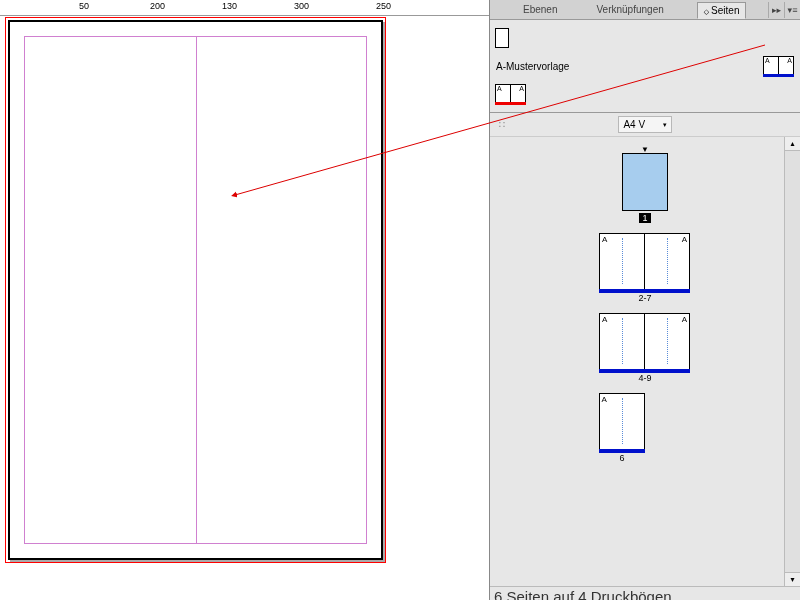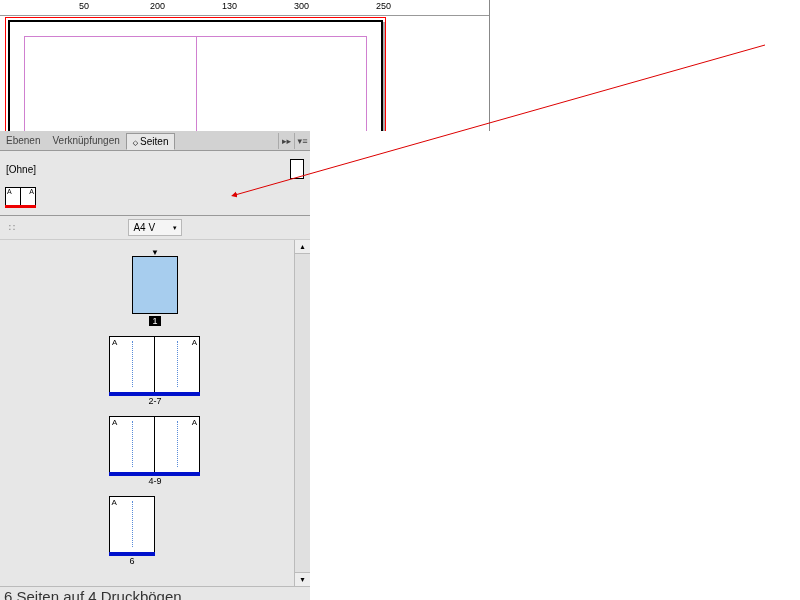--- a/index.html
+++ b/index.html
@@ -1,27 +1,27 @@
 <!DOCTYPE html>
 <html><head>
 <meta charset="utf-8">
 <style>
   * { box-sizing: border-box; margin: 0; padding: 0; }
   body { font-family: Arial, sans-serif; font-size: 10px; background: #fff; width: 800px; height: 600px; overflow: hidden; position: relative; }
-  .app { display: flex; width: 800px; height: 600px; flex-direction: column; }
+  .app { display: flex; width: 800px; height: 600px; }
   .canvas-area { width: 490px; height: 600px; position: relative; background: #fff; border-right: 1px solid #888; overflow: hidden;}
   .ruler-h { position: absolute; top: 0; left: 0; width: 490px; height: 16px; background: #fff; border-bottom: 1px solid #999; }
   .ruler-h .ticklabel { position: absolute; top: 1px; font-size: 9px; color: #000; }
   .page { position: absolute; top: 20px; left: 8px; width: 375px; height: 540px; border: 2px solid #000; background: #fff; box-shadow: 2px 2px 0 #aaa;}
   .page .bleed { position:absolute; top:-5px; left:-5px; right:-5px; bottom:-5px; border:1px solid #f00; pointer-events:none;}
   .page .margin-outer { position:absolute; top:14px; left:14px; right:14px; bottom:14px; border:1px solid #d080d0; }
   .page .column-sep { position:absolute; top:14px; bottom:14px; left:50%; width:1px; background:#d080d0;}
   .panel { width: 310px; height: 600px; background: #e7e7e7; display:flex; flex-direction:column; position:relative; }
   .panel-tabs { display:flex; align-items:center; height:20px; background:#d2d2d2; border-bottom:1px solid #999; font-size:10px; color:#444;}
-  .panel-tabs .tab { padding:3px 6px; cursor:pointer;}
+  .panel-tabs .tab { padding:3px 6px; cursor:pointer;margin-left:27px;}
   .panel-tabs .tab.active { background:#e7e7e7; border:1px solid #999; border-bottom:1px solid #e7e7e7; color:#000; margin-bottom:-1px; padding:2px 6px;}
   .panel-tabs .tab.active::before { content:"◇ "; font-size:7px;}
   .panel-tabs .spacer {flex:1;}
   .panel-tabs .collapse, .panel-tabs .menu-btn { width:16px; height:16px; display:flex; align-items:center; justify-content:center; font-size:9px; color:#444; border-left:1px solid #aaa; cursor:pointer;}
   .masters { background:#e7e7e7; border-bottom:1px solid #999; padding:4px 0;}
   .master-row { display:flex; align-items:center; height:28px; padding:2px 6px;}
   .master-row .label { flex:1; font-size:10px; color:#000;}
   .master-thumb { display:flex; }
   .master-thumb .pg { width:16px; height:20px; border:1px solid #000; background:#fff; margin-left:-1px; position:relative;}
   .master-thumb .pg.single { width:14px;}
@@ -78,23 +78,35 @@
       <div class="tab">Ebenen</div>
       <div class="tab">Verknüpfungen</div>
       <div class="tab active">Seiten</div>
       <div class="spacer"></div>
       <div class="collapse">▸▸</div>
       <div class="menu-btn">▾≡</div>
     </div>
 
     <div class="masters">
       <div class="master-row">
-        <span class="label">[Ohne]</span>
         <span class="master-thumb">
           <span class="pg single"></span>
+        </span>
+      </div>
+      <div class="master-row">
+        <span class="label">A-Mustervorlage</span>
+        <span class="master-thumb">
+          <span class="pg">
+              <span class="letter l">A</span>
+              <span class="bar" style="background:#0011cc"></span>
+            </span>
+          <span class="pg">
+              <span class="letter r">A</span>
+              <span class="bar" style="background:#0011cc"></span>
+            </span>
         </span>
       </div>
       <div class="master-row">
         <span class="master-thumb">
           <span class="pg">
               <span class="letter l">A</span>
               <span class="bar" style="background:#ee0000"></span>
             </span>
           <span class="pg">
               <span class="letter r">A</span>

